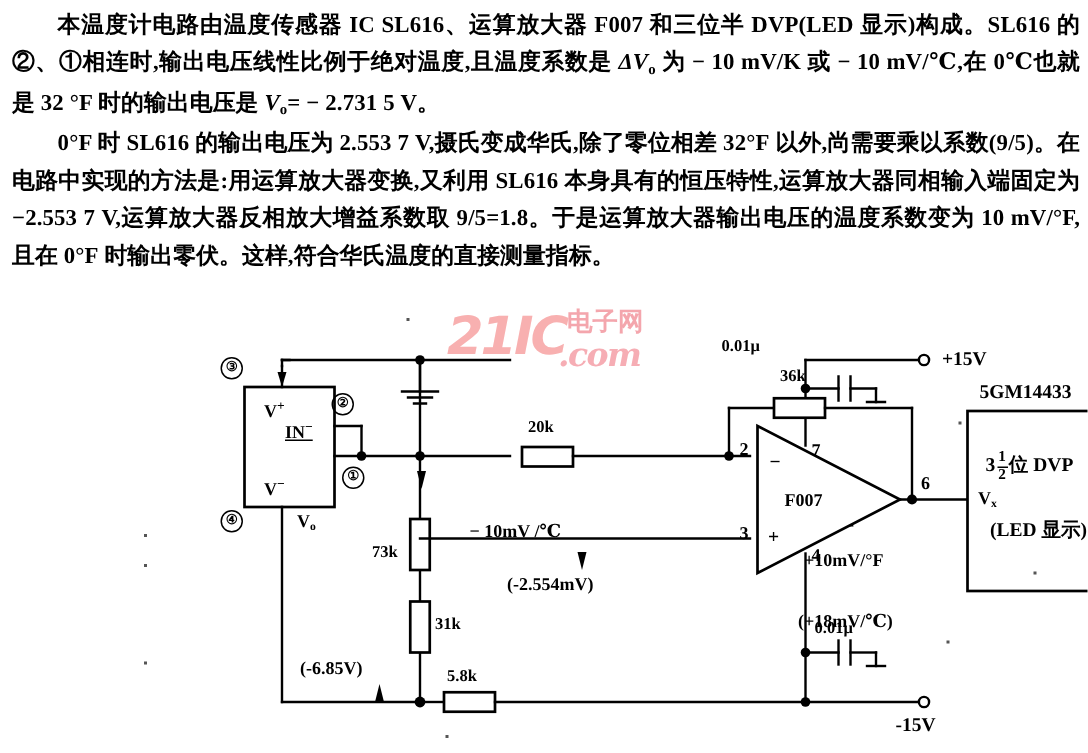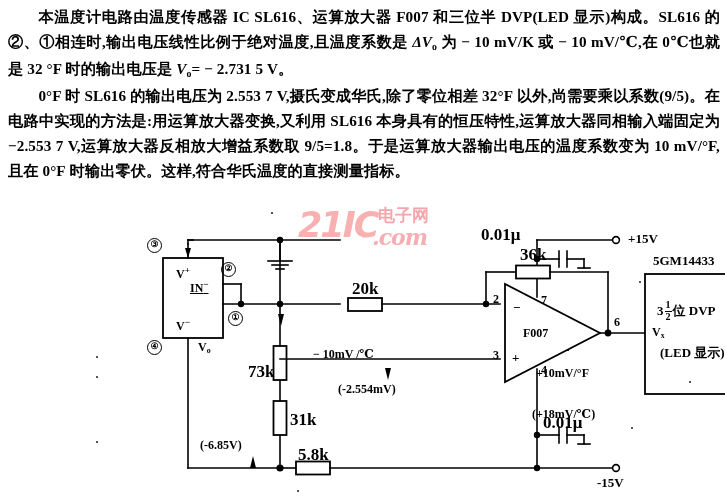--- a/index.html
+++ b/index.html
@@ -89,21 +89,21 @@
     font-size: 22px;
     color: #f6adb4;
     line-height: 1;
     letter-spacing: -1px;
   }
 
   
   .lbl {
     position: absolute;
     font-family: "Liberation Serif", "DejaVu Serif", serif;
-    font-size: 17px;
+    font-size: 11px;
     font-weight: bold;
     white-space: nowrap;
     color: #000;
     line-height: 1;
   }
   .lbl.m { font-size: 12px; }
   .lbl.big { font-size: 13px; }
   .pin-circ {
     position: absolute;
     width: 13px; height: 13px;

